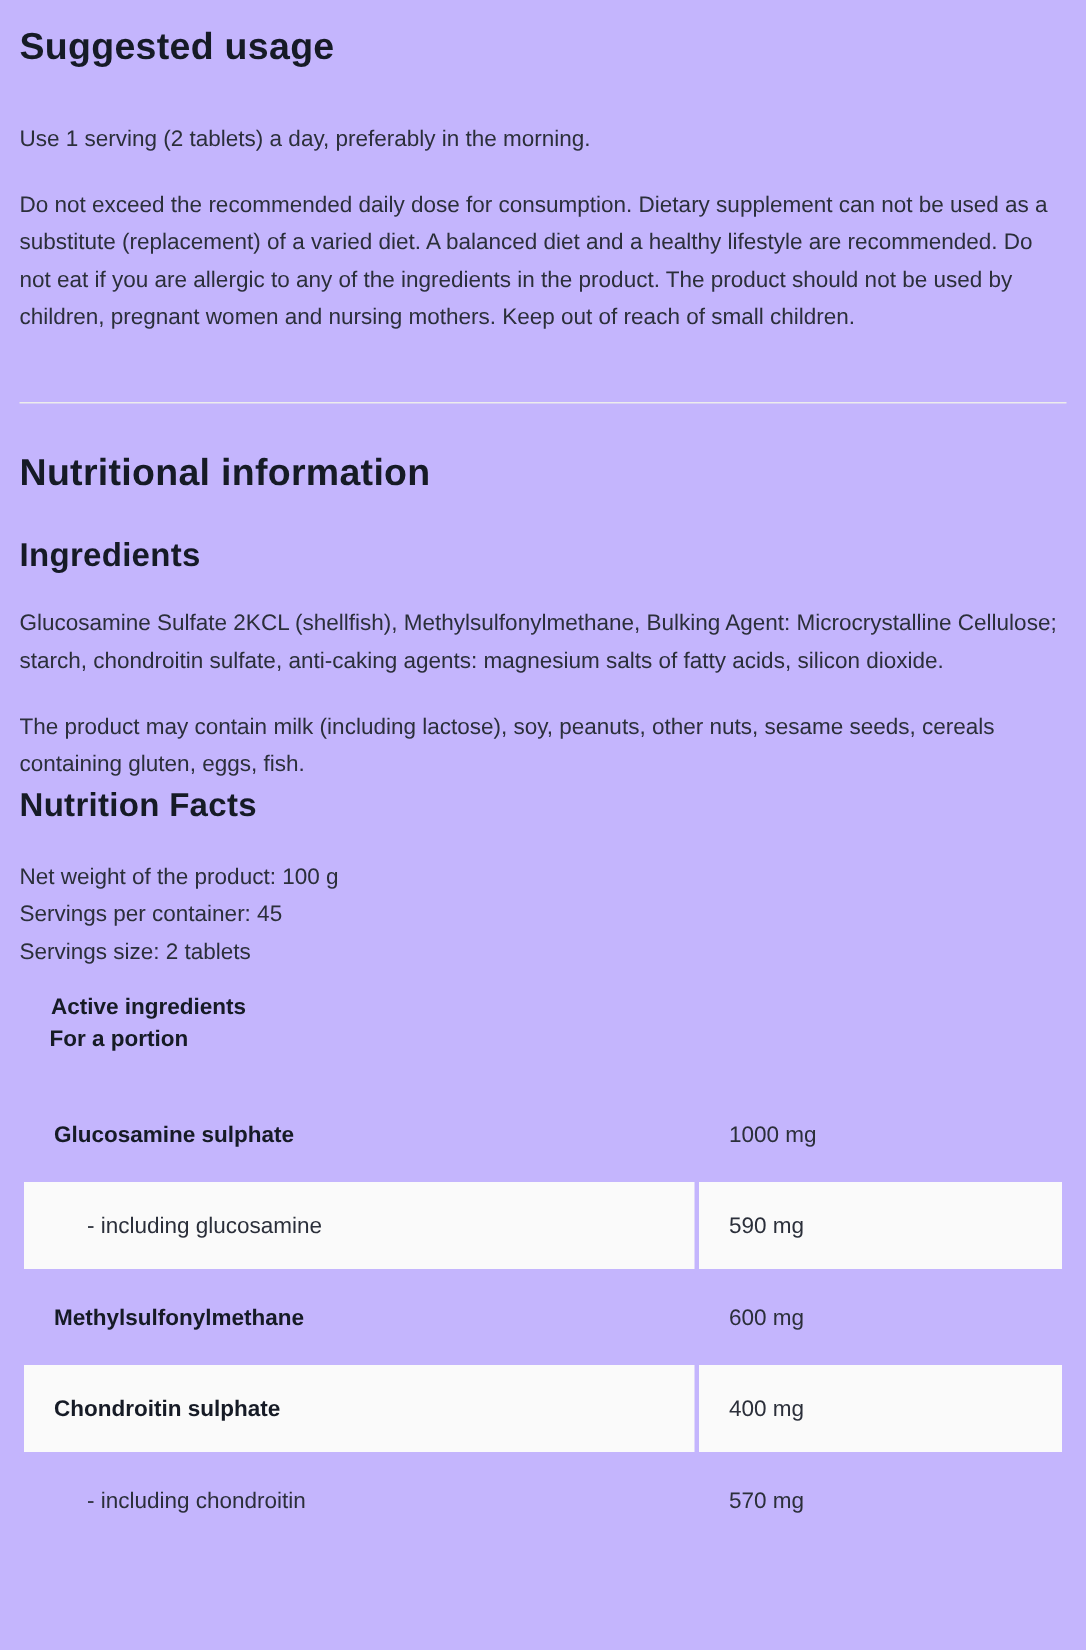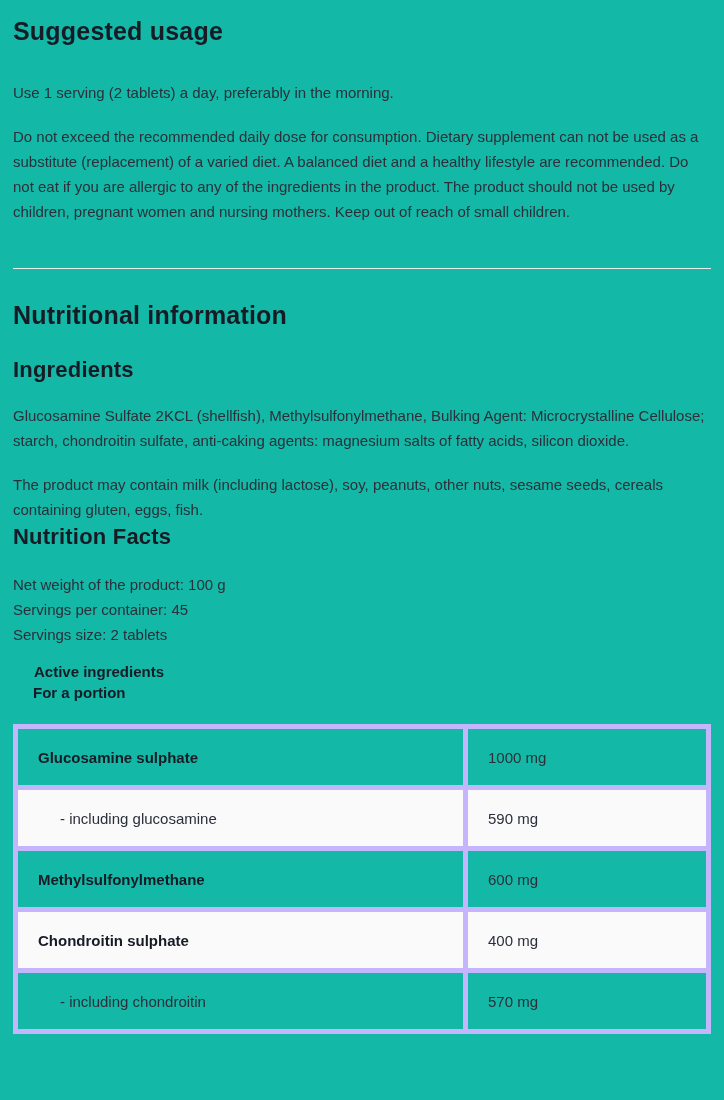--- a/index.html
+++ b/index.html
@@ -5,21 +5,21 @@
   * { margin: 0; padding: 0; box-sizing: border-box; }
   html, body {
     background: #ffffff;
     font-family: "Liberation Sans", "DejaVu Sans", sans-serif;
     color: #2b2f3a;
   }
   .page {
     width: 724px;
     height: 1100px;
     overflow: hidden;
-    background: #14b8a6;
+    background: #c4b5fd;
   }
   .content {
     padding: 0 13px;
   }
   h2 {
     font-size: 25px;
     line-height: 30px;
     font-weight: 700;
     color: #161b26;
     letter-spacing: 0.2px;
@@ -69,21 +69,21 @@
     padding-left: 20px;
   }
 
   table.nutrition {
     margin-top: 21px;
     width: 100%;
     border-collapse: collapse;
     font-size: 15px;
   }
   table.nutrition td {
-    border: 5px solid #c4b5fd;
+    border: 3px solid #c4b5fd;
     height: 61px;
     vertical-align: middle;
     color: #2b2f3a;
   }
   table.nutrition td.cell-name {
     width: 450px;
     padding-left: 20px;
   }
   table.nutrition td.cell-name.bold {
     font-weight: 700;

